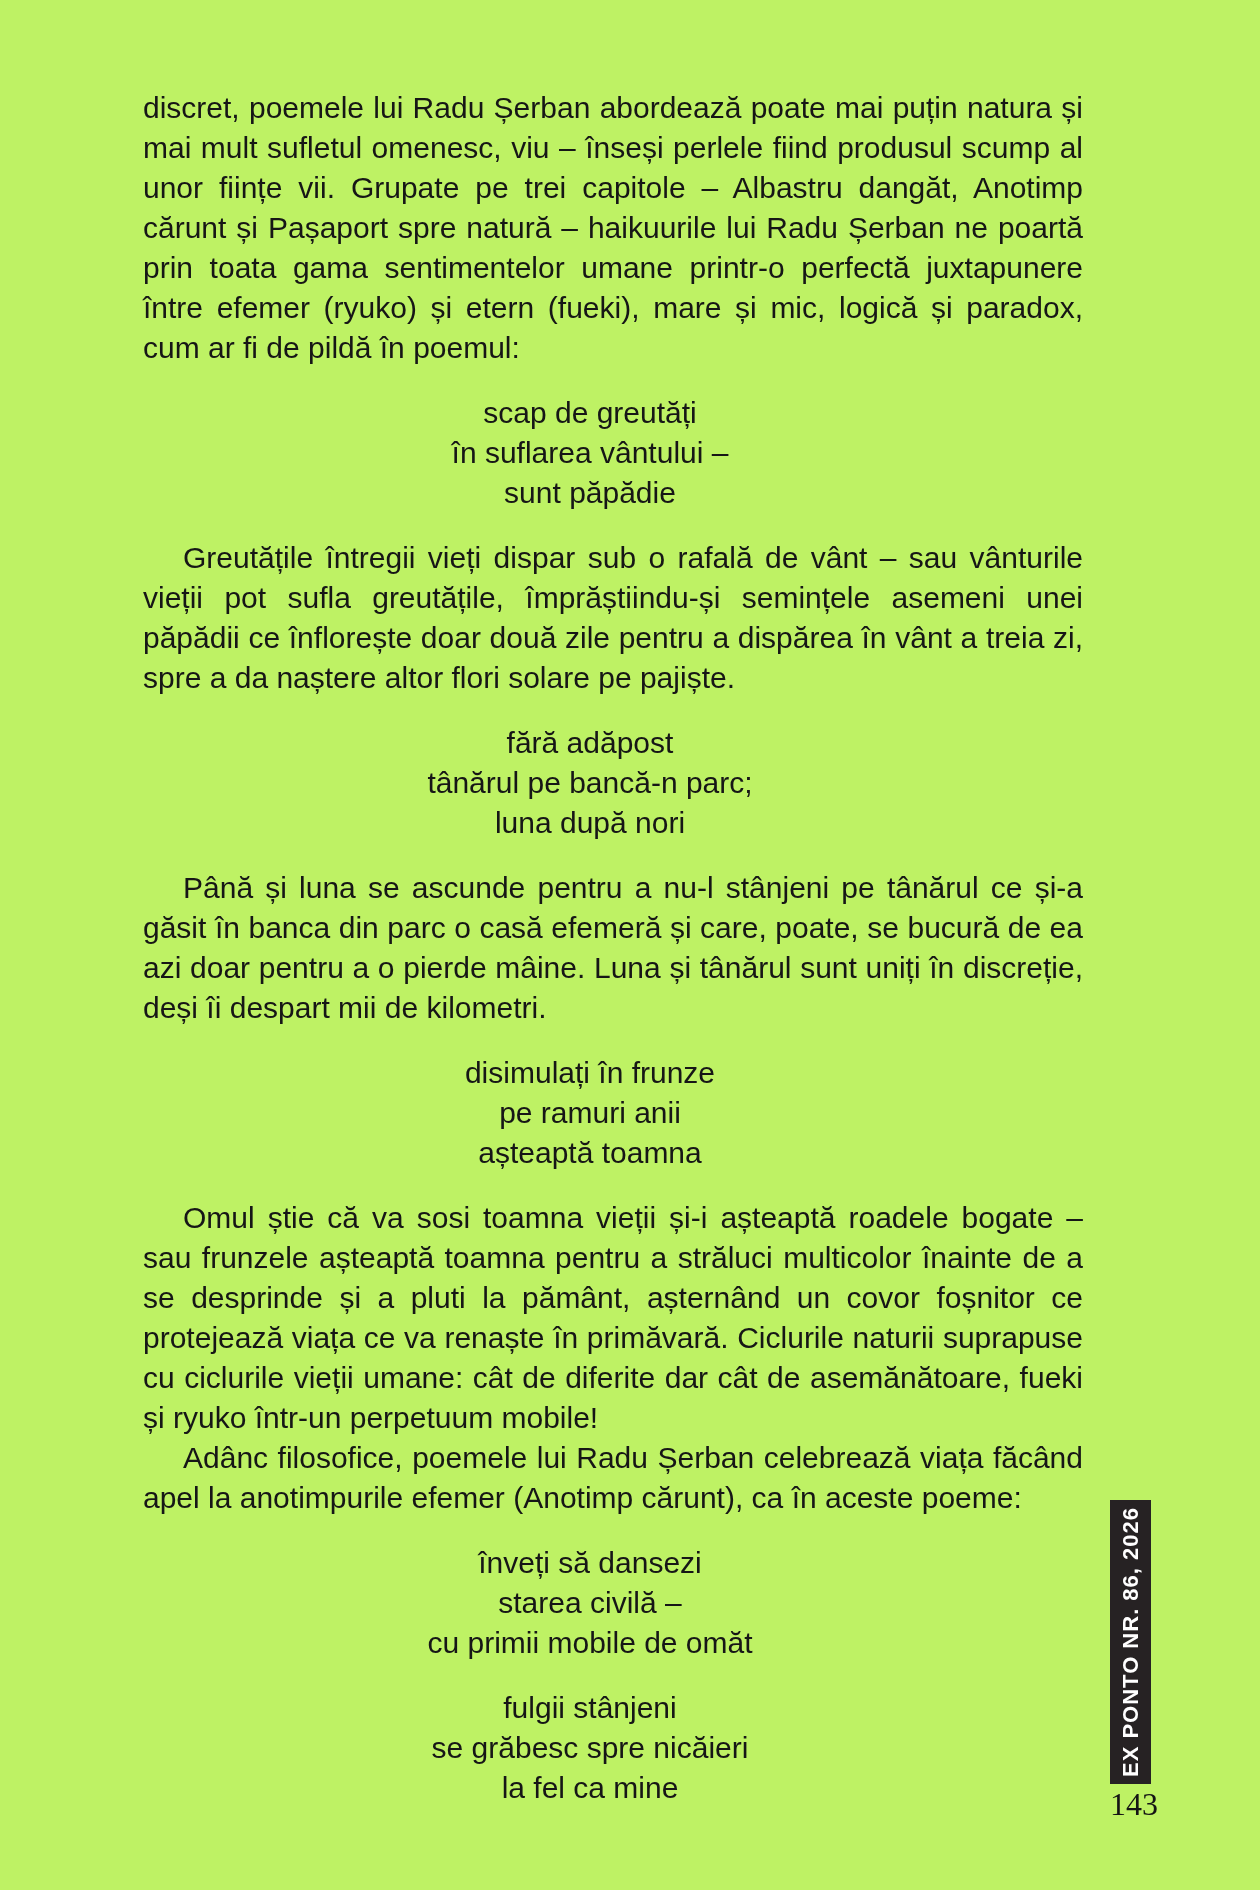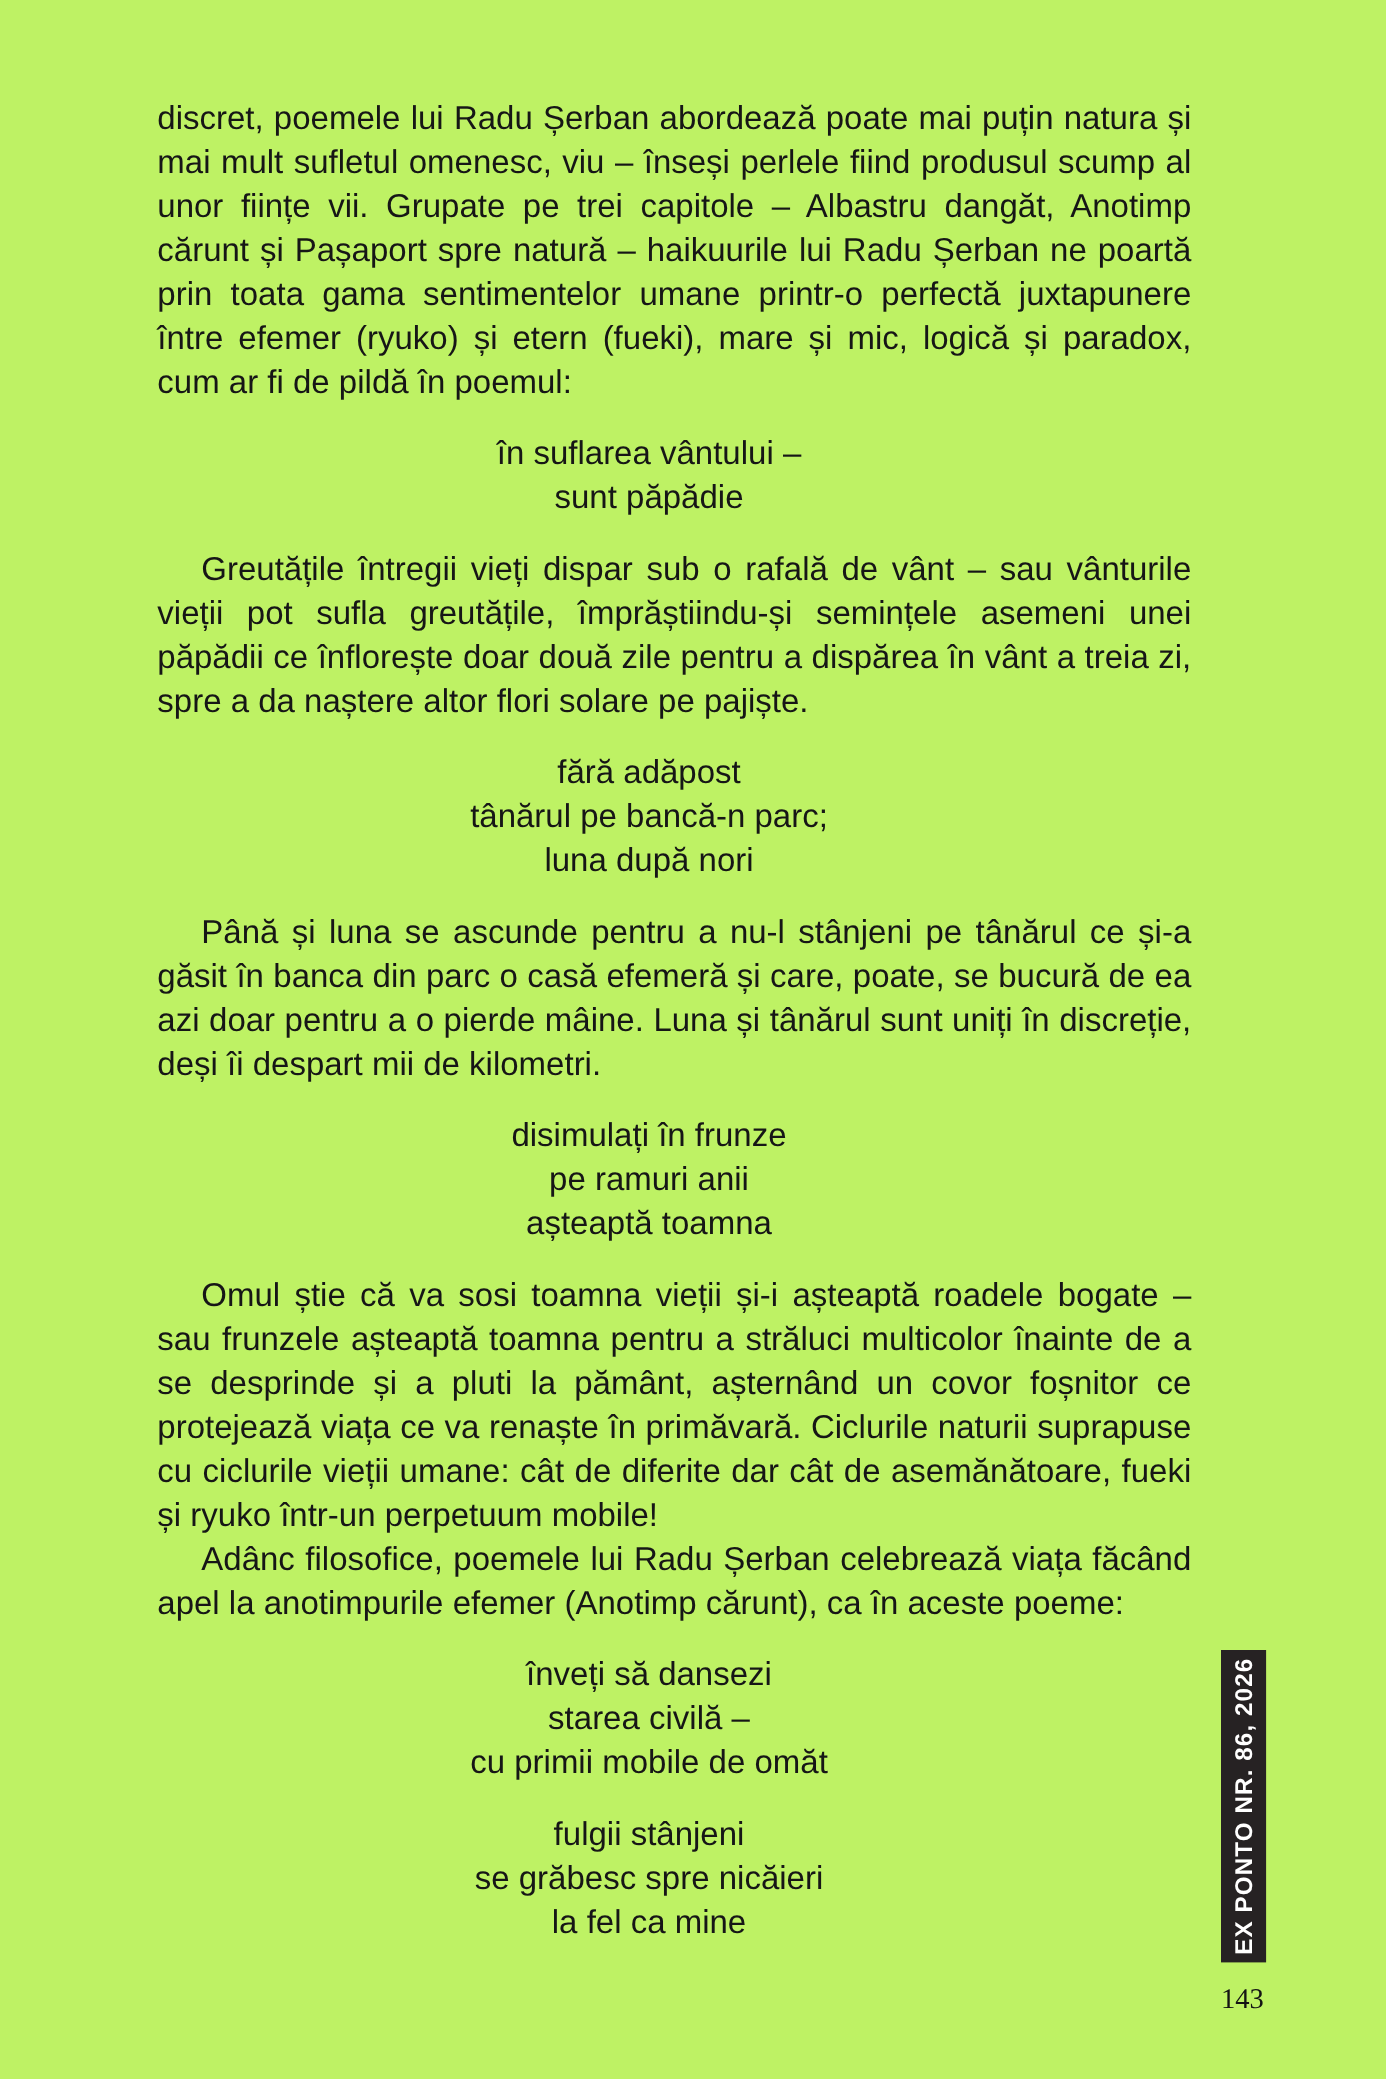--- a/index.html
+++ b/index.html
@@ -58,35 +58,35 @@
     font-weight: bold;
     font-size: 22px;
     letter-spacing: 1px;
     font-family: "Liberation Sans", sans-serif;
   }
   .page-number {
     position: absolute;
     left: 1110px;
     top: 1786px;
     font-family: "Liberation Serif", serif;
-    font-size: 26px;
+    font-size: 32px;
     color: #141414;
-    margin-top: 16px;
   }
 </style>
 </head>
 <body>
 
 <div class="page">
 
   <div class="text-column">
 
     <p class="para first">discret, poemele lui Radu Șerban abordează poate mai puțin natura și mai mult sufletul omenesc, viu – înseși perlele fiind produsul scump al unor ființe vii. Grupate pe trei capitole – Albastru dangăt, Anotimp cărunt și Pașaport spre natură – haikuurile lui Radu Șerban ne poartă prin toata gama sentimentelor umane printr-o perfectă juxtapunere între efemer (ryuko) și etern (fueki), mare și mic, logică și paradox, cum ar fi de pildă în poemul:</p>
 
     <div class="haiku">
+      <span class="haiku-line">scap de greutăți</span>
       <span class="haiku-line">în suflarea vântului –</span>
       <span class="haiku-line">sunt păpădie</span>
     </div>
 
     <p class="para">Greutățile întregii vieți dispar sub o rafală de vânt – sau vânturile vieții pot sufla greutățile, împrăștiindu-și semințele asemeni unei păpădii ce înflorește doar două zile pentru a dispărea în vânt a treia zi, spre a da naștere altor flori solare pe pajiște.</p>
 
     <div class="haiku">
       <span class="haiku-line">fără adăpost</span>
       <span class="haiku-line">tânărul pe bancă-n parc;</span>
       <span class="haiku-line">luna după nori</span>

